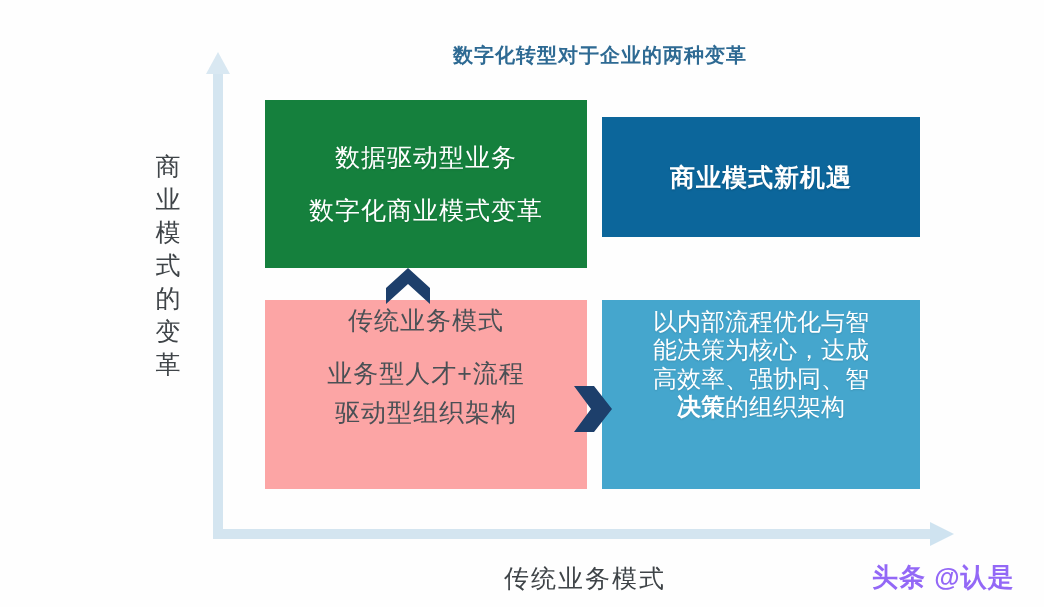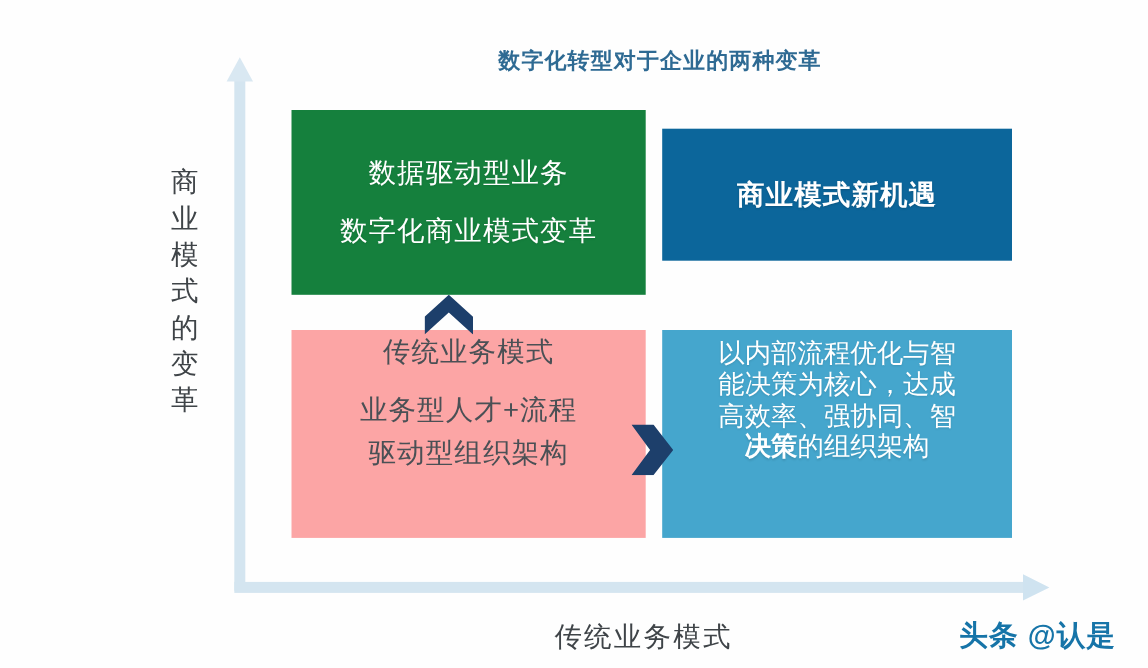--- a/index.html
+++ b/index.html
@@ -195,21 +195,21 @@
   #arrow-up { left: 386px; top: 268px; }
   #arrow-right { left: 574px; top: 386px; }
 
   
   .watermark {
     position: absolute;
     left: 872px;
     top: 560px;
     font-size: 26px;
     font-weight: bold;
-    color: #0369a1;
+    color: #8b5cf6;
     letter-spacing: 1px;
     opacity: 0.92;
   }
 </style>
 </head>
 <body>
 
 <div id="stage">
 
   <div class="axis-y-line"></div>

